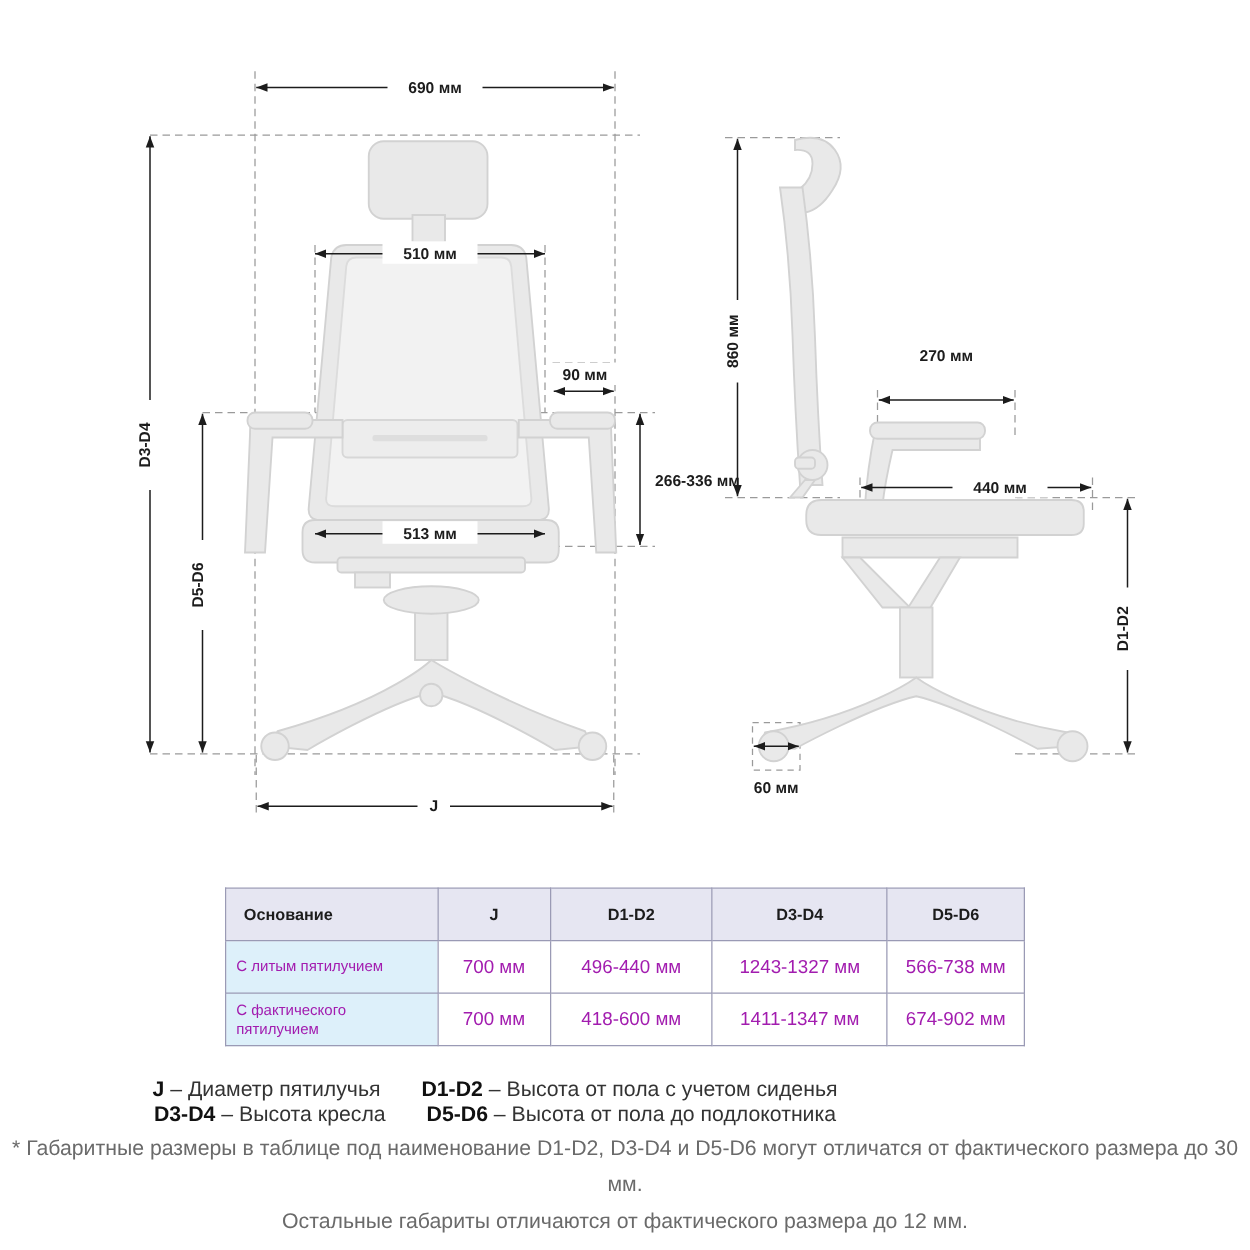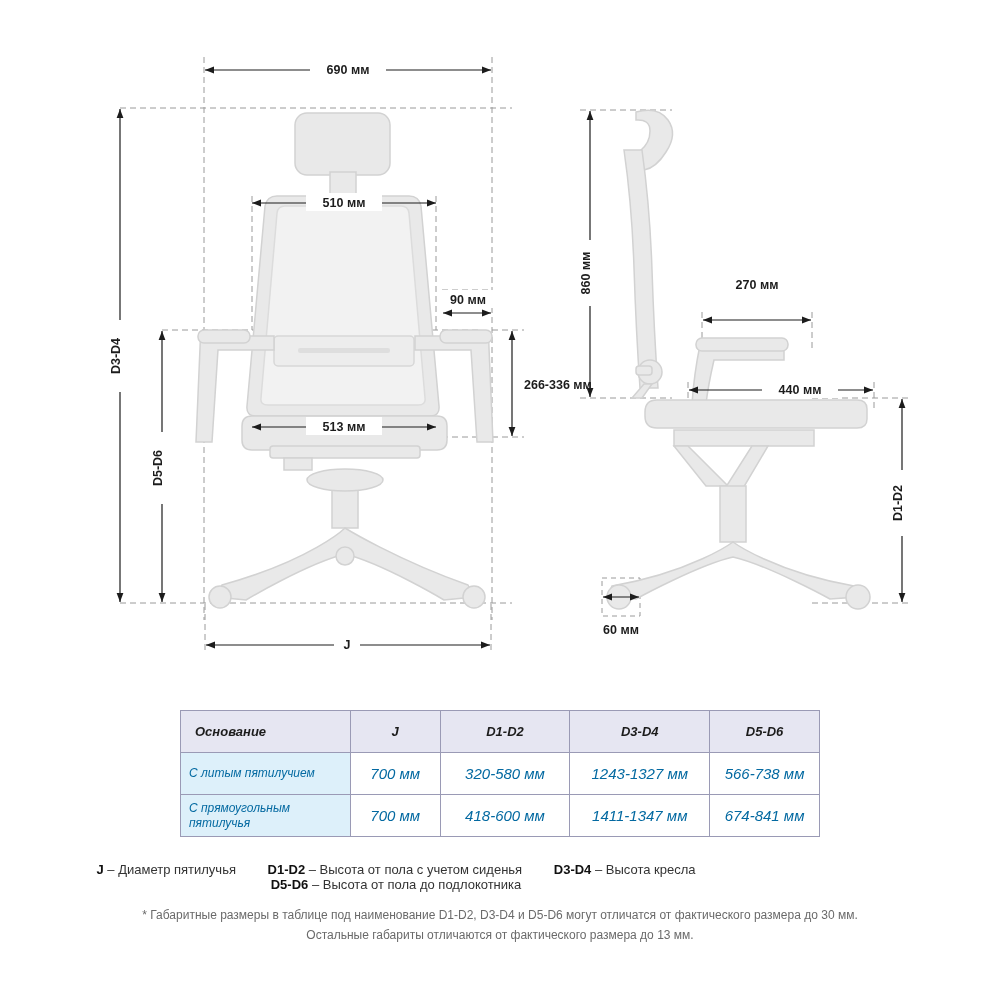--- a/index.html
+++ b/index.html
@@ -23,42 +23,41 @@
     font-weight: bold;
     fill: #1c1c1c;
     font-family: "Liberation Sans", sans-serif;
   }
 
   
   #spec-table-wrap {
     position: absolute;
     left: 180px; top: 710px;
     width: 770px;
-    font-style: italic;
   }
   table.spec {
     border-collapse: collapse;
     width: 640px;
     font-size: 12.5px;
   }
   table.spec th {
     background: #e6e6f2;
     border: 1px solid #9a9ab5;
     height: 42px;
     font-size: 13px;
     font-weight: bold;
     color: #1c1c1c;
     padding: 0 14px;
   }
   table.spec th.left-head { text-align: left; width: 170px; }
   table.spec td {
     border: 1px solid #9a9ab5;
     height: 42px;
     text-align: center;
-    color: #0369a1;
+    color: #a21caf;
     padding: 4px 8px;
     background: #ffffff;
   }
   table.spec td.base-cell {
     background: #ddf0fa;
     text-align: left;
     font-size: 12px;
     line-height: 1.25;
   }
   table.spec td.num { font-size: 15px; }
@@ -66,32 +65,32 @@
   table.spec col.c2 { width: 90px; }
   table.spec col.c3 { width: 130px; }
   table.spec col.c4 { width: 140px; }
   table.spec col.c5 { width: 110px; }
 
   
   #legend {
     position: absolute;
     left: 0; top: 862px; width: 792px;
     text-align: center;
-    font-size: 13px;
+    font-size: 17px;
     color: #333;
   }
   #legend .item { display: inline-block; margin: 0 14px; white-space: nowrap; }
   #legend .code { font-weight: bold; color: #111; }
 
   
   #footnote {
     position: absolute;
     left: 0; top: 905px; width: 1000px;
     text-align: center;
-    font-size: 12px;
+    font-size: 17px;
     color: #6a6a6a;
     line-height: 1.7;
   }
 </style>
 </head>
 <body>
 
 <div id="diagram-area">
 <svg width="1000" height="680" viewBox="0 0 1000 680" xmlns="http://www.w3.org/2000/svg">
   <defs>
@@ -284,38 +283,38 @@
         <th>J</th>
         <th>D1-D2</th>
         <th>D3-D4</th>
         <th>D5-D6</th>
       </tr>
     </thead>
     <tbody>
       <tr>
         <td class="base-cell">С литым пятилучием</td>
         <td class="num">700 мм</td>
-        <td class="num">320-580 мм</td>
+        <td class="num">496-440 мм</td>
         <td class="num">1243-1327 мм</td>
         <td class="num">566-738 мм</td>
       </tr>
       <tr>
-        <td class="base-cell">С прямоугольным пятилучья</td>
+        <td class="base-cell">С фактического пятилучием</td>
         <td class="num">700 мм</td>
         <td class="num">418-600 мм</td>
         <td class="num">1411-1347 мм</td>
-        <td class="num">674-841 мм</td>
+        <td class="num">674-902 мм</td>
       </tr>
     </tbody>
   </table>
 </div>
 
 <div id="legend">
   <span class="item"><span class="code">J</span><span> – Диаметр пятилучья</span></span>
   <span class="item"><span class="code">D1-D2</span><span> – Высота от пола с учетом сиденья</span></span>
   <span class="item"><span class="code">D3-D4</span><span> – Высота кресла</span></span>
   <span class="item"><span class="code">D5-D6</span><span> – Высота от пола до подлокотника</span></span>
 </div>
 
 <div id="footnote">
   <div>* Габаритные размеры в таблице под наименование D1-D2, D3-D4 и D5-D6 могут отличатся от фактического размера до 30 мм.</div>
-  <div>Остальные габариты отличаются от фактического размера до 13 мм.</div>
+  <div>Остальные габариты отличаются от фактического размера до 12 мм.</div>
 </div>
 
 </body></html>

